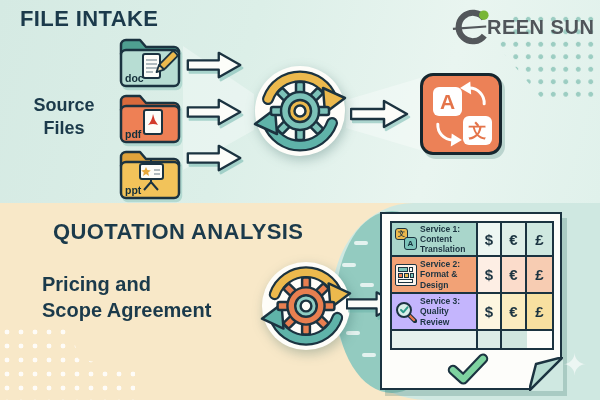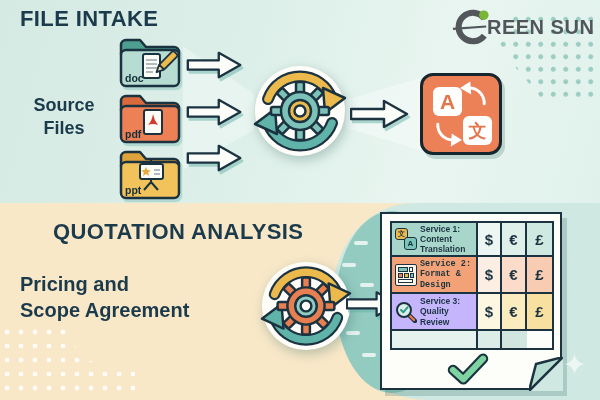--- a/index.html
+++ b/index.html
@@ -46,34 +46,34 @@
   .tr-a{left:10px;top:11px;font-size:21px;}
   .tr-cjk{left:40px;top:40px;font-size:18px;}
 
   
   .bottom-section{position:absolute;left:0;top:203px;width:600px;height:197px;background:#f8e8c8;}
   .teal-wash{left:332px;top:0;width:268px;height:197px;background:#cfe8e1;
     border-top-left-radius:120px 140px;border-bottom-left-radius:140px 150px;}
   .teal-blob{left:336px;top:8px;width:112px;height:182px;background:#93cbc0;border-radius:50%;}
   .dash{position:absolute;width:14px;height:4px;border-radius:2px;background:rgba(255,255,255,.75);}
   .q-title{left:33px;top:16px;margin-left:20px;}
-  .q-sub{left:20px;top:68px;font-size:20px;line-height:1.32;font-weight:800;color:#1b3a4b;}
+  .q-sub{left:42px;top:68px;font-size:20px;line-height:1.32;font-weight:800;color:#1b3a4b;}
 
   
   .paper{left:380px;top:9px;width:182px;height:178px;background:#fdfdfa;border:2.5px solid #1b3340;box-sizing:border-box;
     box-shadow:5px 6px 0 rgba(54,115,106,.25);}
   .quote-table{position:absolute;left:8px;top:7px;display:grid;grid-template-columns:86px 24px 25px 25px;
     grid-template-rows:34px 37px 37px 17px;border:2.5px solid #1b3340;}
   .q-cell{border-right:2px solid #1b3340;border-bottom:2px solid #1b3340;box-sizing:border-box;}
   .q-cell.lc{border-right:none;}
   .q-cell.lr{border-bottom:none;}
   .lbl{display:flex;align-items:center;gap:3px;padding:1px 2px 1px 3px;}
   .svc-text{display:flex;flex-direction:column;font-size:8.5px;line-height:1.18;font-weight:800;color:#1b3340;}
   .cur{display:flex;align-items:center;justify-content:center;font-size:15px;font-weight:800;color:#1b3340;}
-  .r1l{background:#a9d6cb;} .r2l{background:#f2a276;font-family:Liberation Mono, monospace;} .r3l{background:#c4b5fd;}
+  .r1l{background:#a9d6cb;} .r2l{background:#f2a276;} .r3l{background:#c4b5fd;}
   .c11{background:#edf6f2;} .c12{background:#dfefe9;} .c13{background:#cfe8e0;}
   .c21{background:#fdeee4;} .c22{background:#fbdccb;} .c23{background:#f7ccb2;}
   .c31{background:#fdf6e0;} .c32{background:#fbecc0;} .c33{background:#f8e0a0;}
   .totl{background:#79bbb0;font-size:9.5px;font-weight:800;color:#14303b;display:flex;align-items:center;padding-left:5px;}
   .t1{background:#e6f2ee;} .t2{background:#dcece6;} .t3{background:#d0e6df;}
 
   .row-icon{position:relative;width:22px;height:22px;flex-shrink:0;}
   .ri-bubble{position:absolute;left:0;top:0;width:13px;height:12px;background:#ecb94d;border:1.5px solid #1b3340;border-radius:3px;
     font-size:7px;font-weight:800;color:#1b3340;display:flex;align-items:center;justify-content:center;box-sizing:border-box;}
   .ri-square{position:absolute;right:0;bottom:0;width:13px;height:13px;background:#7cc4ba;border:1.5px solid #1b3340;border-radius:3px;

